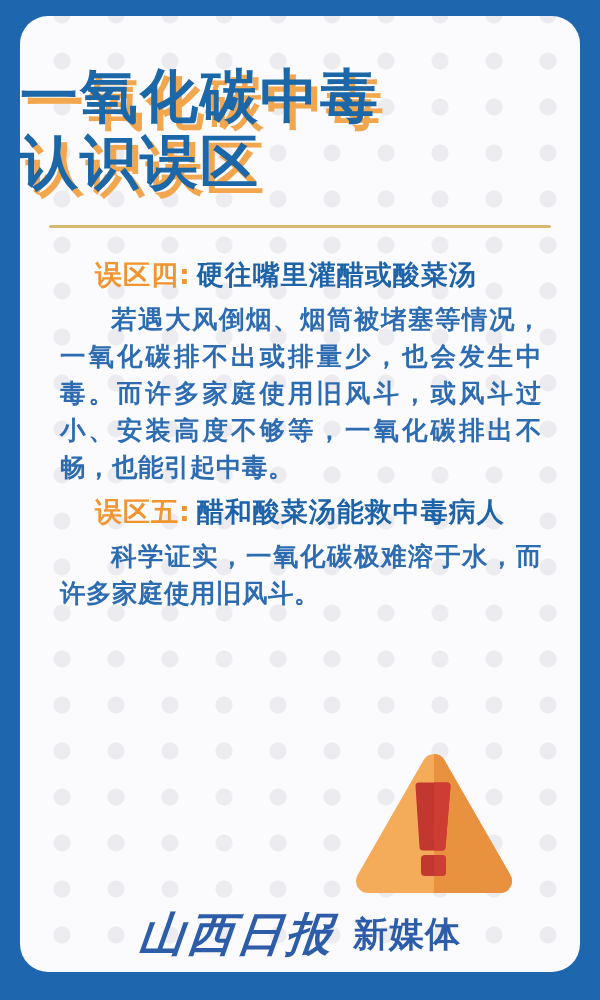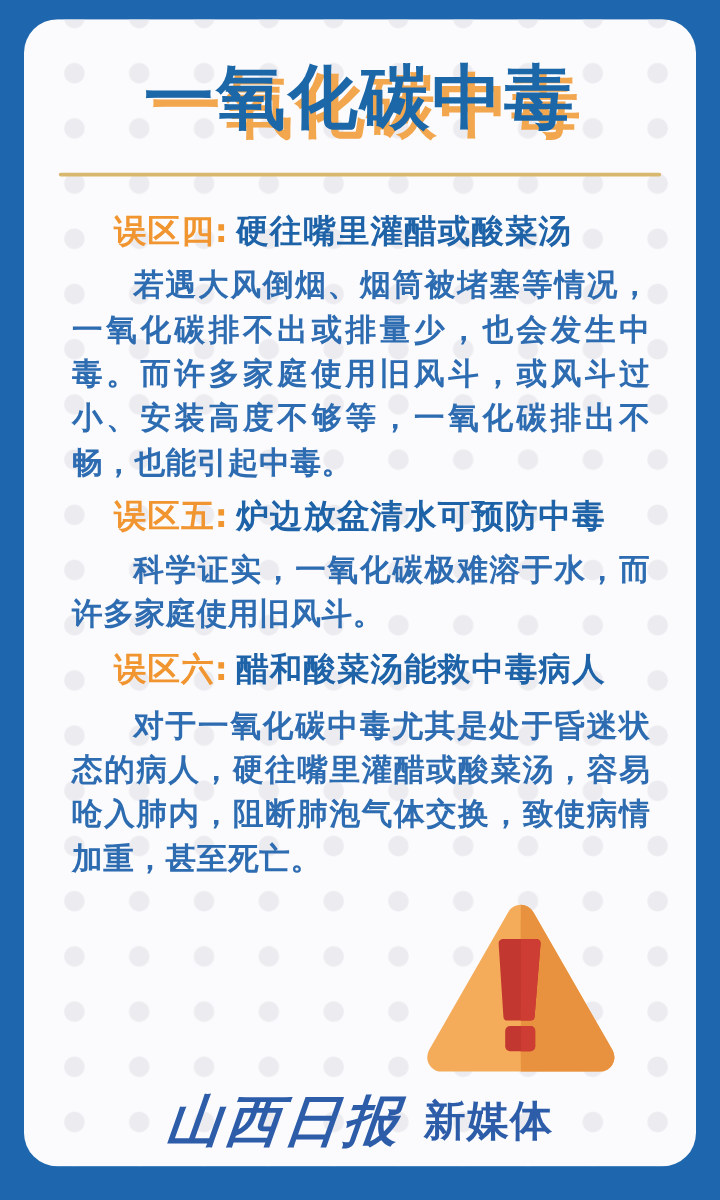--- a/index.html
+++ b/index.html
@@ -20,22 +20,21 @@
     width: 560px;
     height: 956px;
     border-radius: 28px;
     background-color: #fbfbfd;
     background-image: radial-gradient(circle, #ececf0 8px, transparent 9px);
     background-size: 54px 46px;
     background-position: 15px 22px;
     overflow: hidden;
   }
   .title {
-    margin: 32px 0 0;
-    text-align: center;
+    margin: 47px 0 0;
     font-size: 58px;
     line-height: 66px;
     font-weight: 900;
     color: #1b67a8;
     letter-spacing: 2px;
     text-shadow: 6px 7px 0 #f2a64e;
   }
   .title .title-line { display: block; }
   .divider {
     margin: 30px auto 0;
@@ -106,44 +105,39 @@
   }
 </style>
 </head>
 <body>
 
 <div class="canvas">
   <div class="card">
 
     <h1 class="title">
       <span class="title-line">一氧化碳中毒</span>
+      <span class="title-line">认识误区</span>
     </h1>
 
     <div class="divider"></div>
 
     <section class="topic">
       <h2 class="topic-heading">
         <span class="topic-label">误区四:</span><span class="topic-head-text">硬往嘴里灌醋或酸菜汤</span>
       </h2>
       <p class="topic-body">若遇大风倒烟、烟筒被堵塞等情况，一氧化碳排不出或排量少，也会发生中毒。而许多家庭使用旧风斗，或风斗过小、安装高度不够等，一氧化碳排出不畅，也能引起中毒。</p>
     </section>
 
     <section class="topic">
       <h2 class="topic-heading">
-        <span class="topic-label">误区五:</span><span class="topic-head-text">炉边放盆清水可预防中毒</span>
+        <span class="topic-label">误区五:</span><span class="topic-head-text">醋和酸菜汤能救中毒病人</span>
       </h2>
       <p class="topic-body">科学证实，一氧化碳极难溶于水，而许多家庭使用旧风斗。</p>
     </section>
 
-    <section class="topic">
-      <h2 class="topic-heading">
-        <span class="topic-label">误区六:</span><span class="topic-head-text">醋和酸菜汤能救中毒病人</span>
-      </h2>
-      <p class="topic-body">对于一氧化碳中毒尤其是处于昏迷状态的病人，硬往嘴里灌醋或酸菜汤，容易呛入肺内，阻断肺泡气体交换，致使病情加重，甚至死亡。</p>
-    </section>
 
     <div class="warning">
       <svg width="176" height="152" viewBox="0 0 176 152" xmlns="http://www.w3.org/2000/svg" aria-hidden="true">
         <defs>
           <clipPath id="right-half">
             <rect x="88" y="-20" width="110" height="200"></rect>
           </clipPath>
         </defs>
 
         <polygon points="88,24 154,139 22,139" fill="#f4ac5a" stroke="#f4ac5a" stroke-width="24" stroke-linejoin="round"></polygon>

